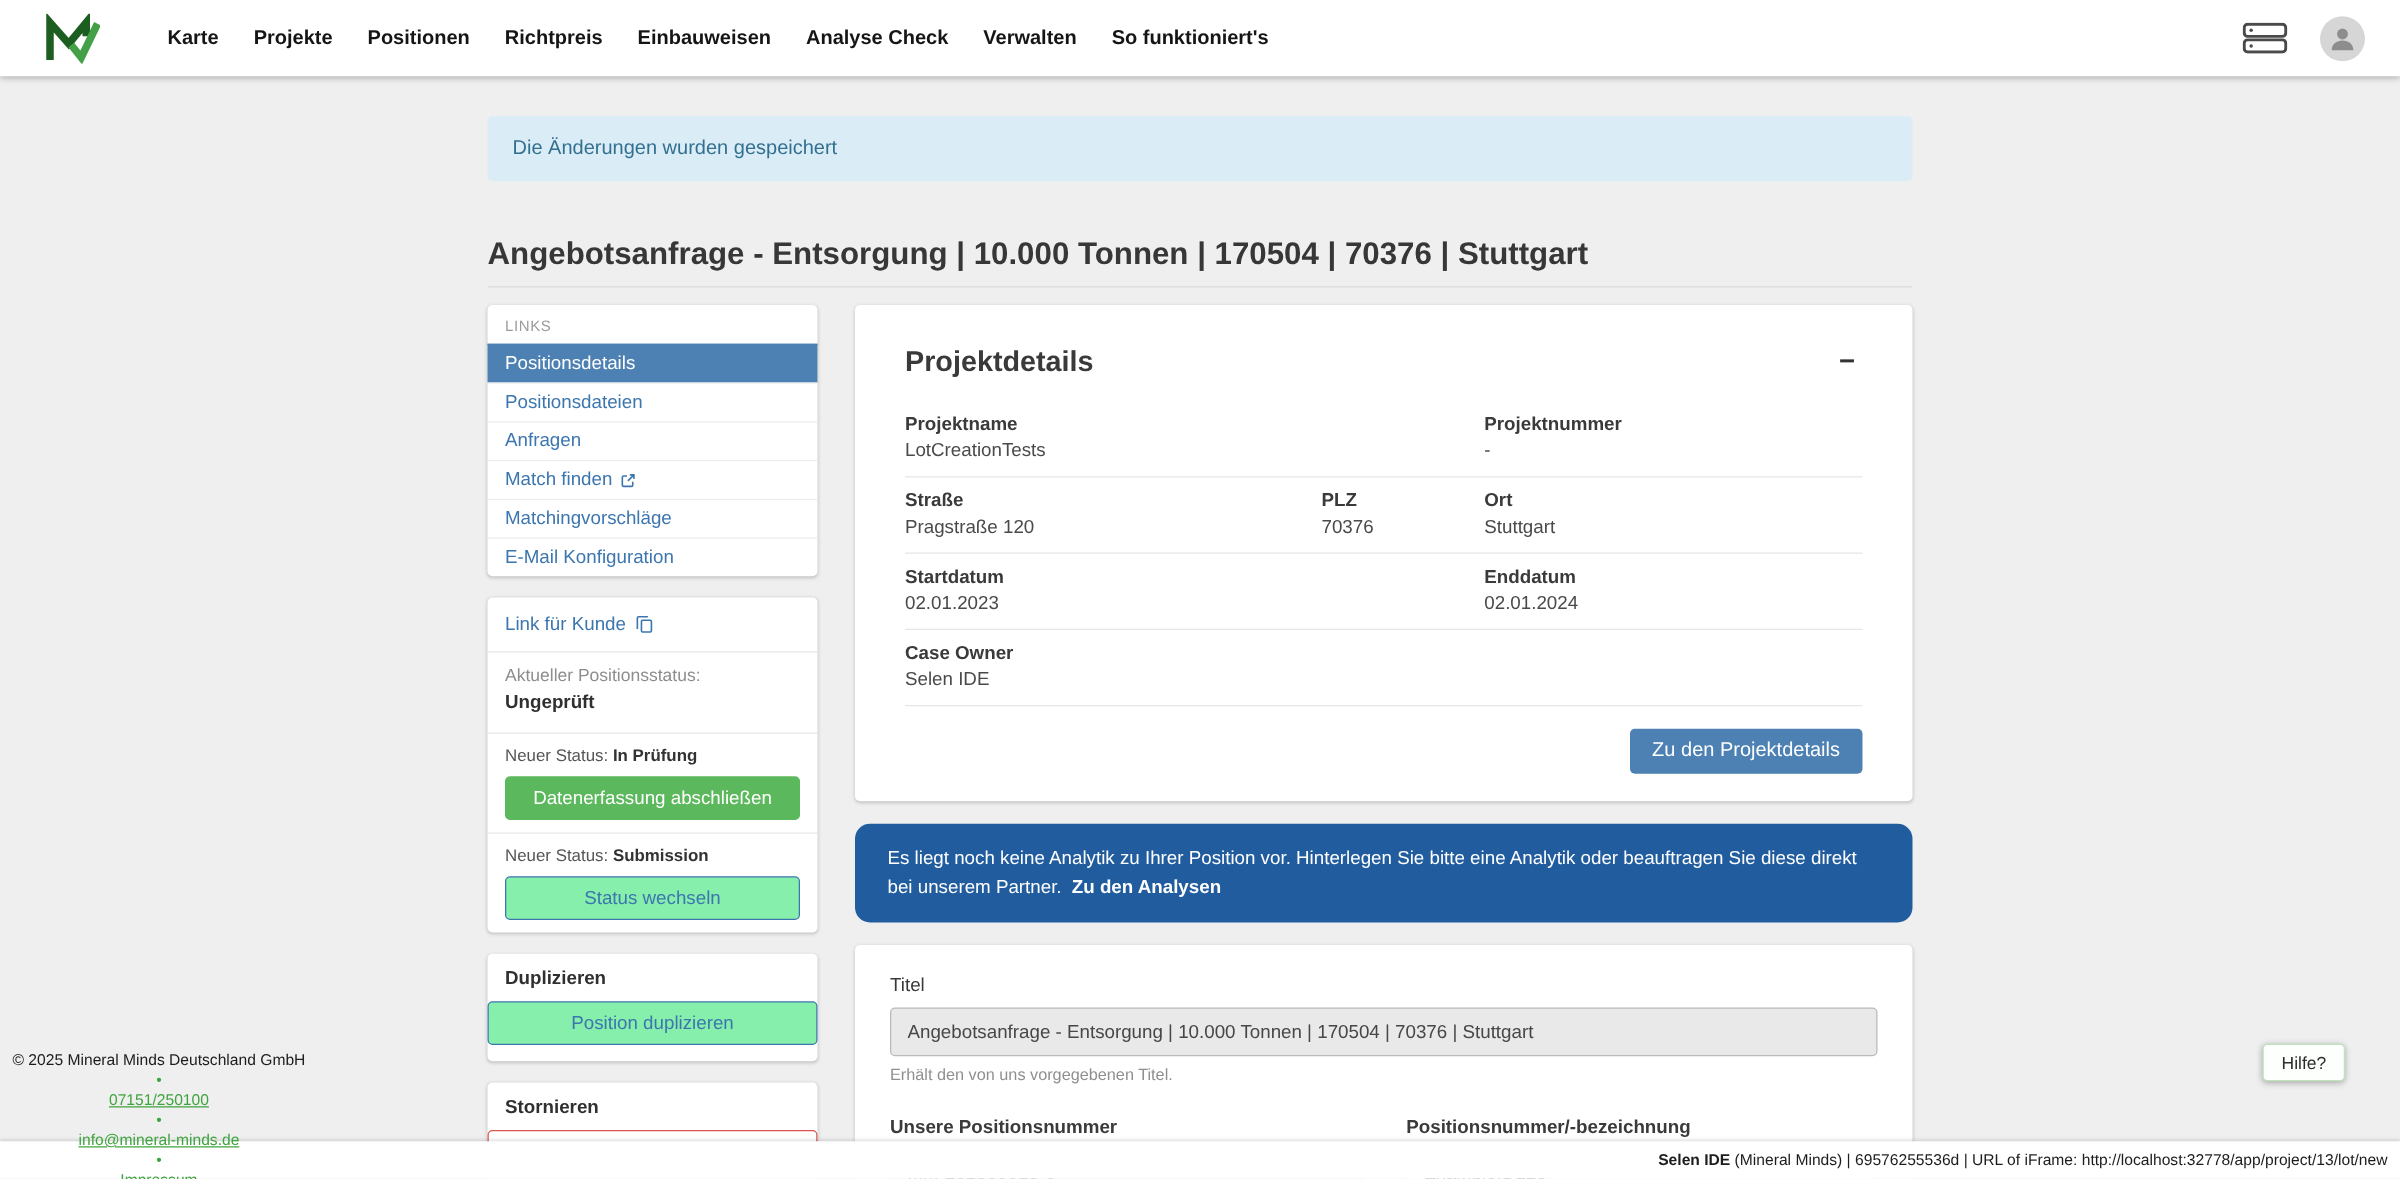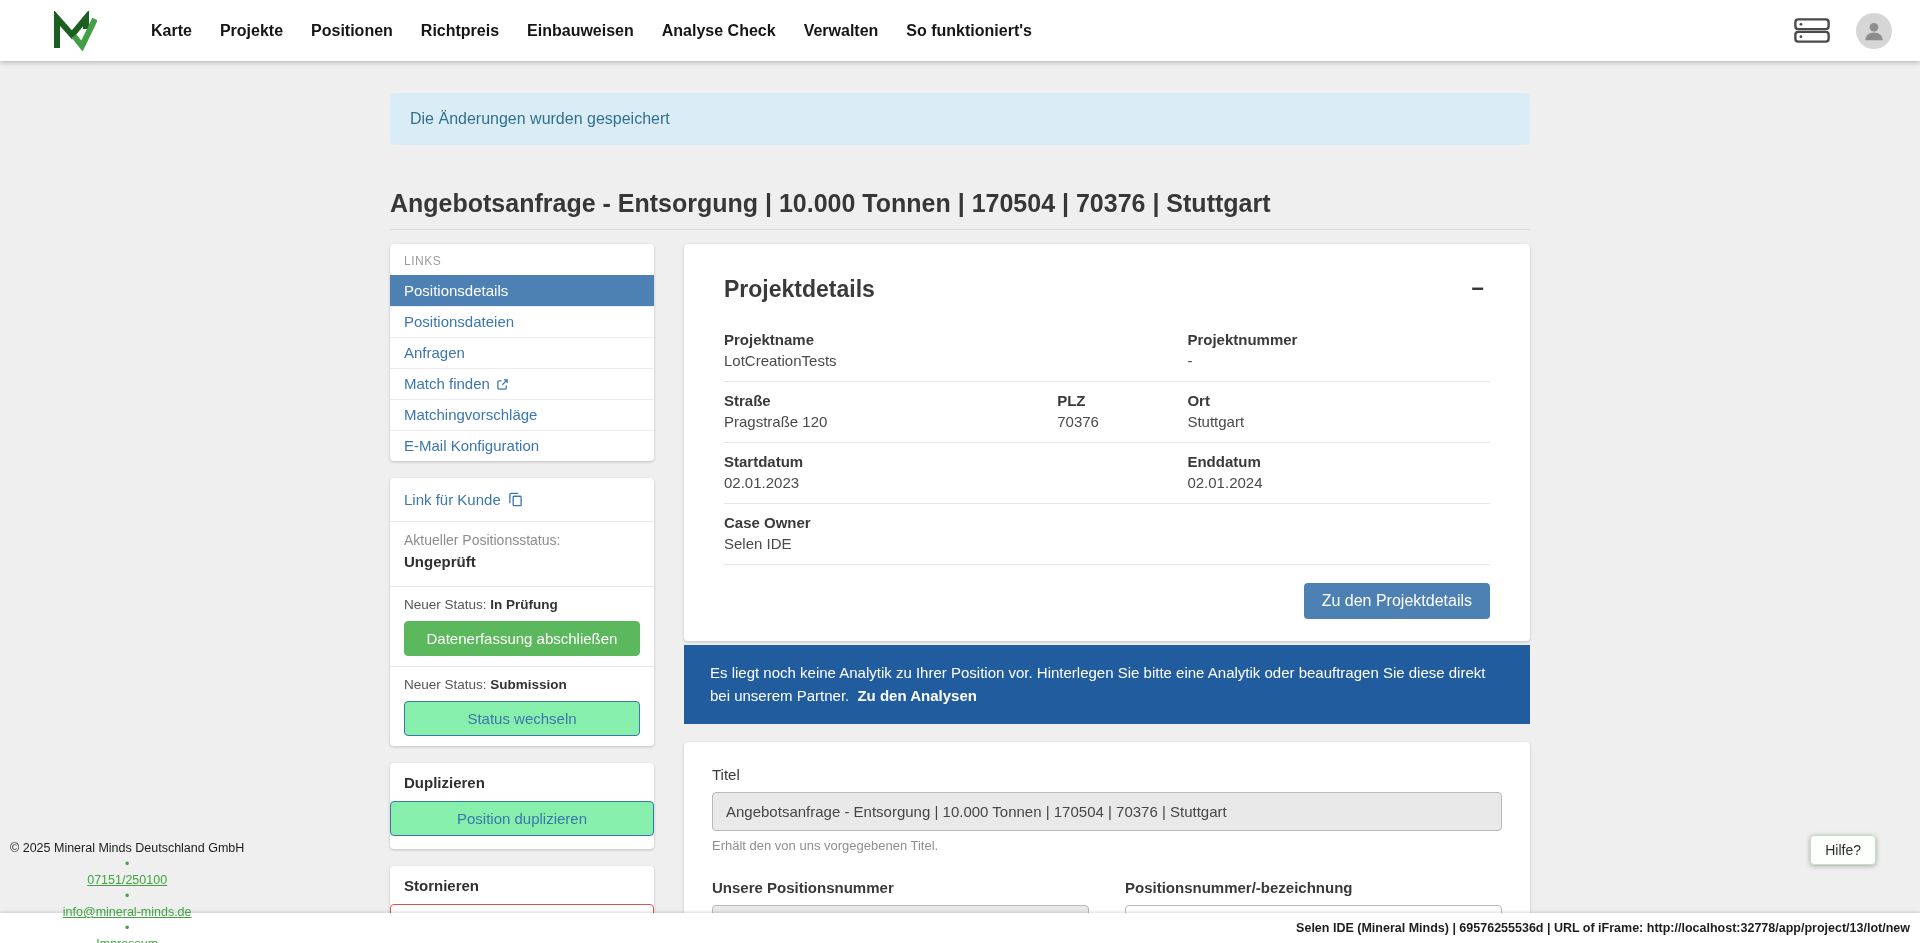--- a/index.html
+++ b/index.html
@@ -9,21 +9,21 @@
     background:#efefef;
     color:#3a3a3a;
   }
   a { text-decoration:none; cursor:pointer; }
   button { font-family:inherit; cursor:pointer; }
 
   
   .topbar {
     position:fixed; top:0; left:0; right:0; height:61px;
     background:#fff; box-shadow:0 1px 5px rgba(0,0,0,.28);
-    display:flex; align-items:center; padding:0 28px 0 51px; z-index:30;
+    display:flex; align-items:center; padding:0 28px 0 34px; z-index:30;
   }
   .logo { width:48px; height:42px; margin-right:38px; flex:none; display:flex; align-items:center; }
   .topnav { display:flex; align-items:center; flex:1; }
   .topnav a { font-size:16px; font-weight:bold; color:#151515; padding:10px 14px; white-space:nowrap; }
   .topbar-right { display:flex; align-items:center; gap:26px; }
   .icon-btn { background:none; border:none; display:flex; align-items:center; }
   .avatar {
     width:36px; height:36px; border-radius:50%; background:#d6d6d6;
     display:flex; align-items:center; justify-content:center; border:none;
   }
@@ -86,21 +86,21 @@
   .span2 { grid-column:1 / 3; }
   .span3 { grid-column:1 / 4; }
   .pd-footer { display:flex; justify-content:flex-end; margin-top:18px; }
   .btn-primary {
     background:#4d80b3; color:#fff; border:none; border-radius:4px;
     padding:9px 18px; font-size:16px;
   }
 
   
   .banner {
-    margin-top:4px; background:#215c9f; color:#fff; border-radius:0;
+    margin-top:18px; background:#215c9f; color:#fff; border-radius:12px;
     padding:17px 26px; font-size:15px; line-height:1.5;
   }
   .banner-link { color:#fff; font-weight:bold; margin-left:4px; }
 
   
   .form-card { margin-top:18px; padding:24px 28px 60px; }
   .field-label { display:block; font-size:15px; color:#3a3a3a; margin-bottom:9px; }
   .field-label.bold { font-weight:bold; }
   .text-input {
     width:100%; font-size:15px; color:#333; padding:10px 13px;
@@ -121,21 +121,21 @@
   
   .footer {
     position:fixed; left:0; right:0; bottom:0; height:30px;
     background:#fff; box-shadow:0 -1px 3px rgba(0,0,0,.15);
     display:flex; align-items:center; justify-content:space-between;
     padding:0 10px; font-size:12.5px; color:#1d1d1d; z-index:35;
   }
   .footer-left { display:flex; align-items:center; gap:2px; white-space:nowrap;flex-direction:column; }
   .footer-left a { color:#3fa43f; text-decoration:underline; }
   .sep { color:#3fa43f; }
-  .footer-right { white-space:nowrap;font-weight:bold; }
+  .footer-right { white-space:nowrap; }
 </style>
 </head>
 <body>
 
 <header class="topbar">
   <a class="logo">
     <svg viewBox="0 0 46 40" width="46" height="40">
       <path d="M6 37 V7 l15 17 L35 7 v11" stroke="#1b5e20" stroke-width="6" fill="none"></path>
       <path d="M23 25 l8 10 L44 8" stroke="#43a047" stroke-width="6" fill="none"></path>
     </svg>

